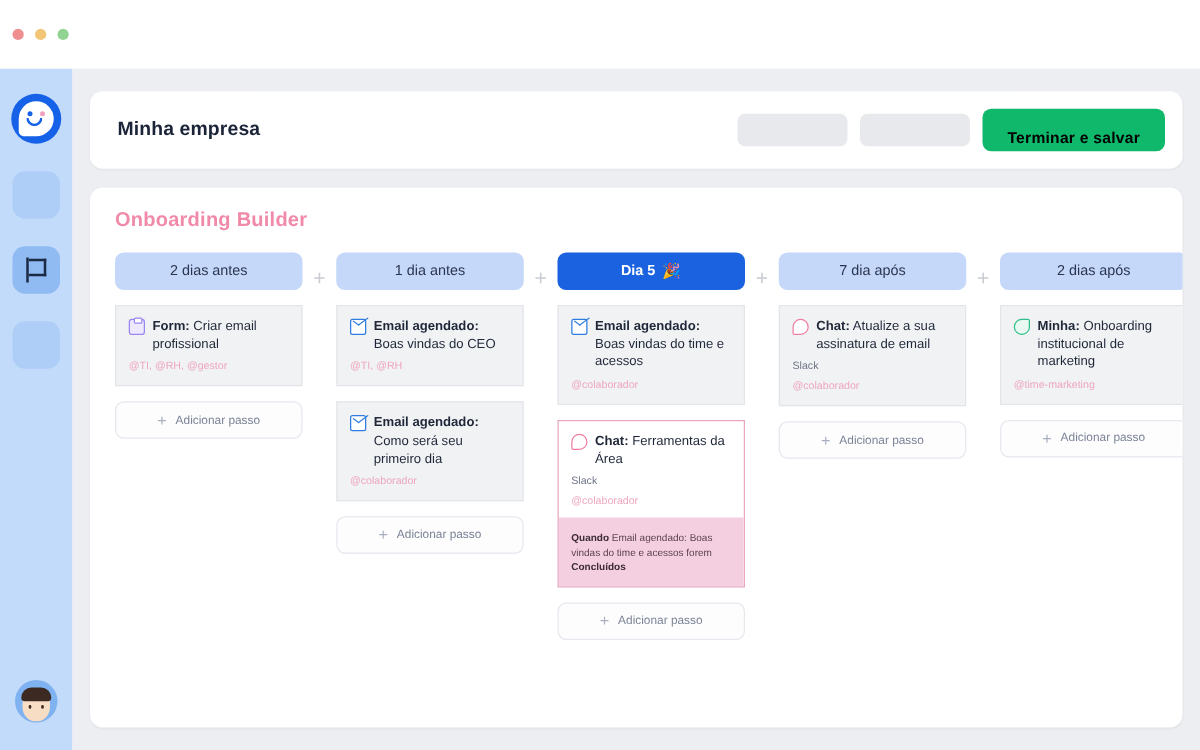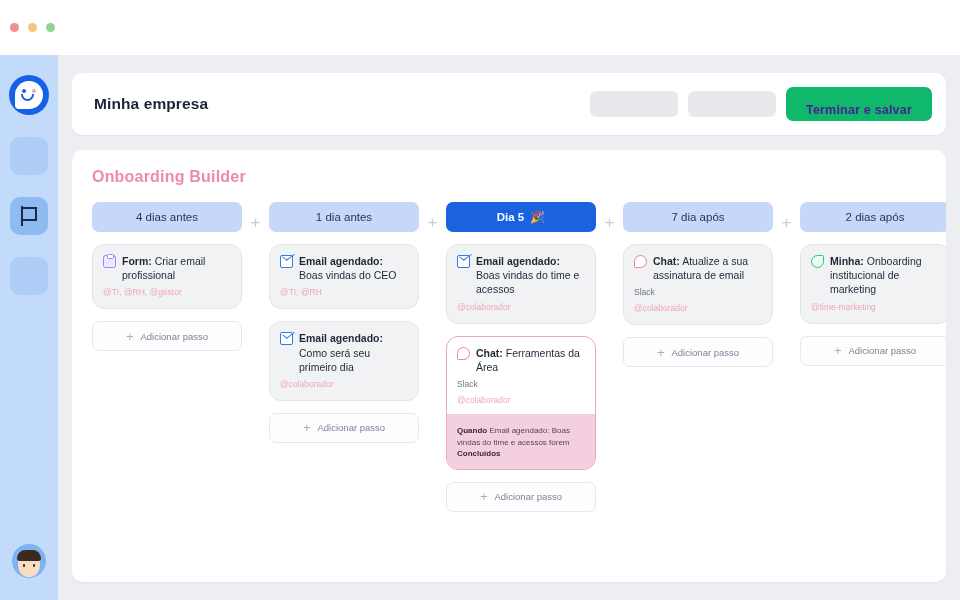--- a/index.html
+++ b/index.html
@@ -161,21 +161,21 @@
     width: 88px; height: 26px;
     border-radius: 6px;
     background: #e7e9ec;
     border: none;
   }
   .primary-btn {
     height: 34px;
     padding: 16px 20px;
     border-radius: 7px;
     background: #0fb86b;
-    color: #4c1d95;
+    color: #000000;
     font-size: 12.5px;
     font-weight: 700;
     border: none;
     letter-spacing: .2px;
     white-space: nowrap;
   }
 
   .board {
     margin-top: 15px;
     height: 432px;
@@ -226,21 +226,21 @@
     background: #1b62e0;
     color: #ffffff;
     font-weight: 700;
   }
   .col-head .emoji { font-size: 12px; }
 
   .card {
     margin-top: 12px;
     background: #f1f2f4;
     border: 1px solid #e3e5e9;
-    border-radius: 12px;
+    border-radius: 0;
     padding: 9px 10px 10px 10px;
   }
   .card.flagged {
     background: #ffffff;
     border: 1px solid #e9a7c1;
     padding: 0;
     overflow: hidden;
   }
   .card.flagged .card-body { padding: 9px 10px 8px 10px; }
 
@@ -374,21 +374,21 @@
         <button class="ghost-btn"></button>
         <button class="primary-btn">Terminar e salvar</button>
       </div>
     </div>
 
     <div class="board">
       <div class="board-title">Onboarding Builder</div>
       <div class="columns" id="columns">
           <div class="column">
             <div class="col-head">
-              <span>4 dias antes</span>
+              <span>2 dias antes</span>
             </div>
             <div class="card">
               <div class="card-body">
                 <div class="card-head">
                   <span class="ico clipboard"></span>
                   <div class="card-title"><b>Form:</b> Criar email profissional</div>
                 </div>
                 <div class="card-tags">@TI, @RH, @gestor</div>
               </div>
             </div>

